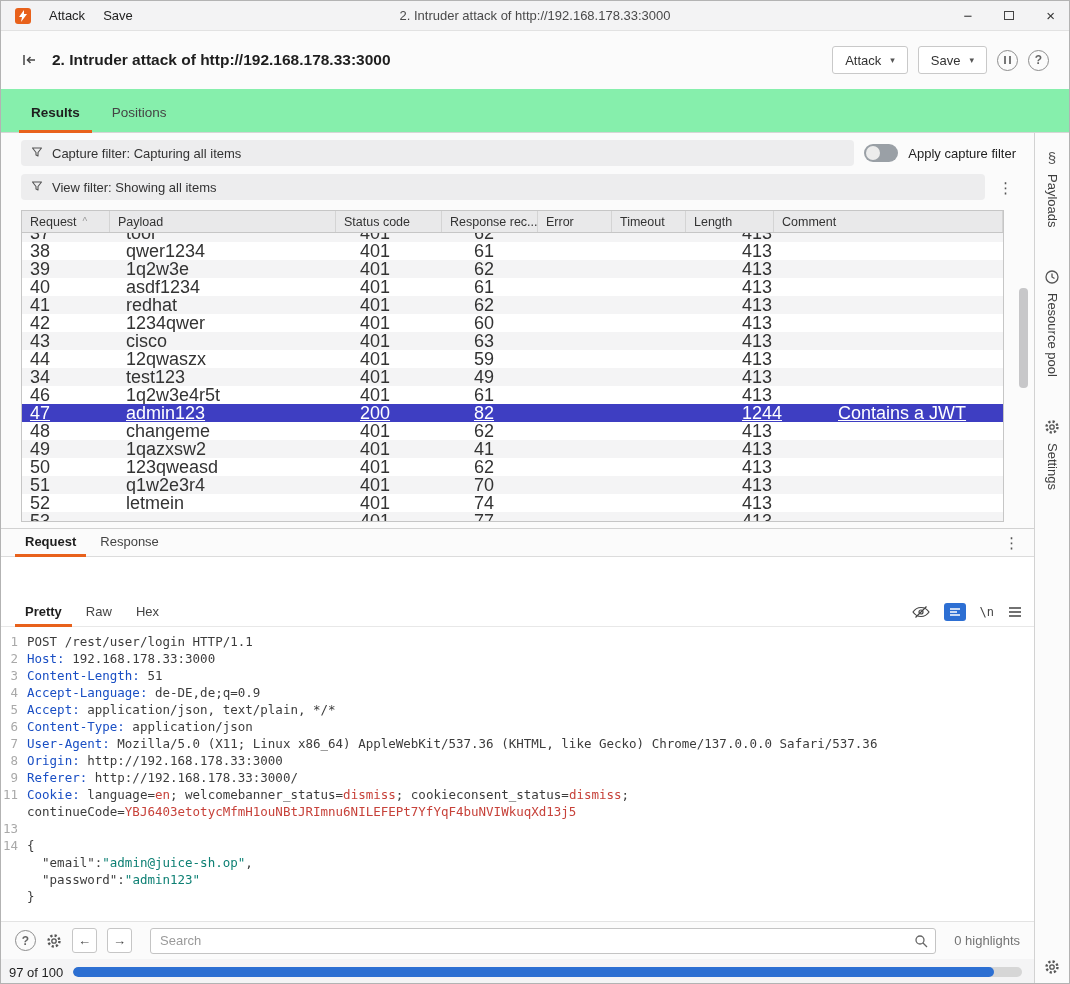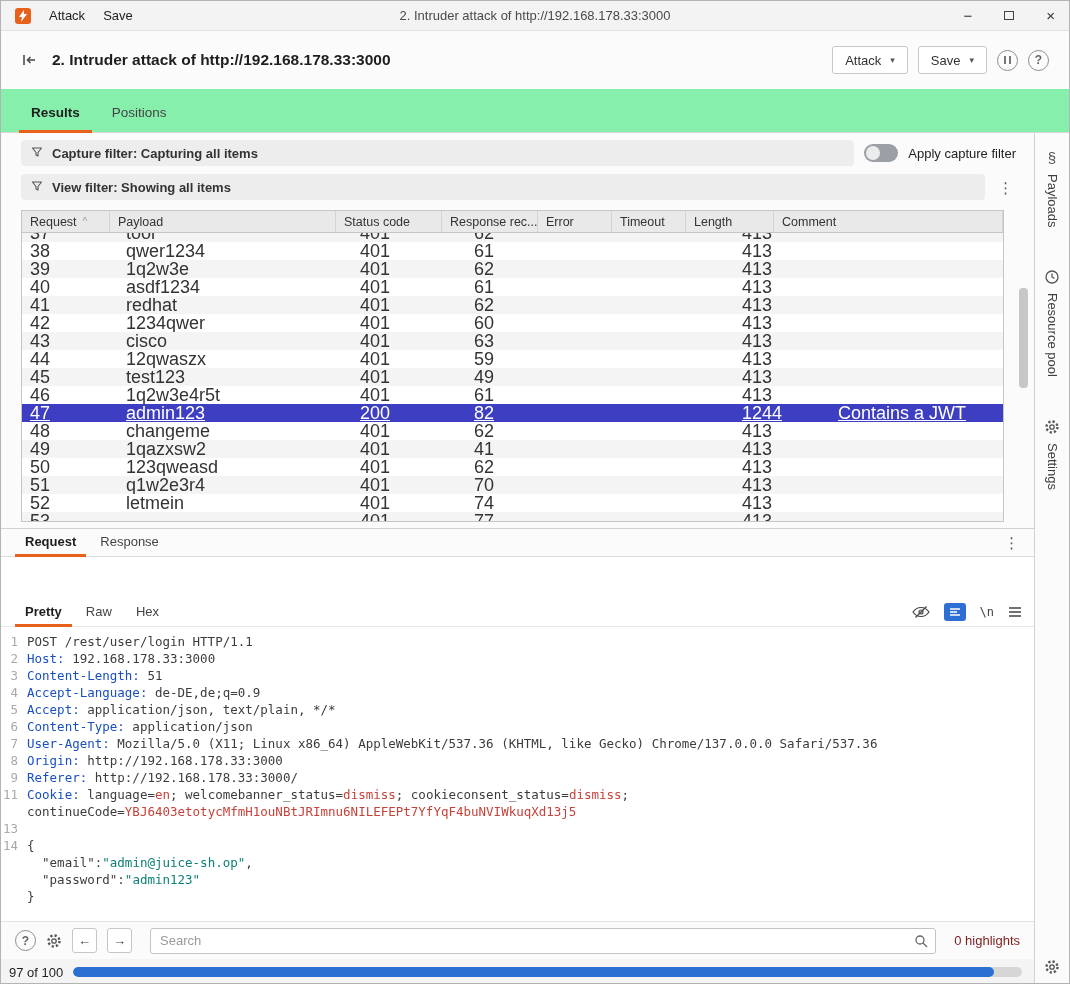--- a/index.html
+++ b/index.html
@@ -45,21 +45,21 @@
   .tab.selected::after { content: ""; position: absolute; left: 2px; right: 2px; bottom: -1px; height: 3px; background: #e8611b; }
 
   
   .body-row { display: flex; height: 852px; }
   .main { flex: 1; min-width: 0; display: flex; flex-direction: column; }
 
   
   .filter-row { display: flex; align-items: center; gap: 10px; margin: 7px 18px 0 20px; }
   .filter-row + .filter-row { margin-top: 8px; }
   .filter-bar { flex: 1; height: 26px; background: #ededee; border-radius: 4px;
-    display: flex; align-items: center; gap: 9px; padding: 0 10px; color: #333; font-weight: bold; }
+    display: flex; align-items: center; gap: 9px; padding: 0 10px; color: #333; }
   .toggle { width: 34px; height: 18px; border-radius: 10px; background: #9aa0a6; position: relative; flex: none; }
   .toggle .knob { position: absolute; left: 2px; top: 2px; width: 14px; height: 14px; border-radius: 50%; background: #ececec; }
   .toggle-label { white-space: nowrap; color: #222; }
   .kebab { font-size: 15px; color: #555; padding: 0 3px; line-height: 1; }
 
   
   .results-table { margin: 10px 30px 0 20px; height: 312px; border: 1px solid #c6c6c6;
     background: #fff; display: flex; flex-direction: column; }
   .thead, .trow { display: grid; grid-template-columns: 88px 226px 106px 96px 74px 74px 88px minmax(0,1fr); }
   .thead { background: #e9e9ea; border-bottom: 1px solid #c6c6c6; height: 22px; flex: none; }
@@ -105,21 +105,21 @@
     padding: 0 14px; border-top: 1px solid #e3e3e3; background: #fbfbfb; }
   .tool-icon { display: inline-flex; align-items: center; }
   .nav-btn { width: 25px; height: 25px; border: 1px solid #c6c6c6; background: #fff; border-radius: 3px;
     font-size: 13px; color: #444; display: inline-flex; align-items: center; justify-content: center;
     font-family: inherit; }
   .search-box { flex: 1; position: relative; margin-left: 8px; }
   .search-box input { width: 100%; height: 26px; border: 1px solid #c4c4c4; border-radius: 3px;
     padding: 0 30px 0 9px; font-size: 13px; font-family: inherit; color: #333; background: #fff; }
   .search-box input::placeholder { color: #9a9a9a; }
   .mag { position: absolute; right: 8px; top: 6px; }
-  .highlights { white-space: nowrap; margin-left: 8px; color: #7f1d1d; }
+  .highlights { white-space: nowrap; margin-left: 8px; color: #737373; }
 
   
   .statusbar { display: flex; align-items: center; gap: 10px; height: 26px;
     padding: 0 12px 0 8px; background: #f4f4f5; }
   .progress-label { white-space: nowrap; color: #1e1e1e; }
   .progress-track { flex: 1; height: 10px; border-radius: 5px; background: #d6d6d6; overflow: hidden; }
   .progress-fill { height: 100%; border-radius: 5px; background: #2c6fd2; }
 
   
   .sidepanel { width: 35px; flex: none; border-left: 1px solid #d2d2d2; background: #fbfbfb;
@@ -322,21 +322,21 @@
                 <div class="tcell">44</div>
                 <div class="tcell">12qwaszx</div>
                 <div class="tcell">401</div>
                 <div class="tcell">59</div>
                 <div class="tcell"></div>
                 <div class="tcell"></div>
                 <div class="tcell">413</div>
                 <div class="tcell"></div>
               </div>
               <div class="trow alt">
-                <div class="tcell">45</div>
+                <div class="tcell">34</div>
                 <div class="tcell">test123</div>
                 <div class="tcell">401</div>
                 <div class="tcell">49</div>
                 <div class="tcell"></div>
                 <div class="tcell"></div>
                 <div class="tcell">413</div>
                 <div class="tcell"></div>
               </div>
               <div class="trow">
                 <div class="tcell">46</div>

